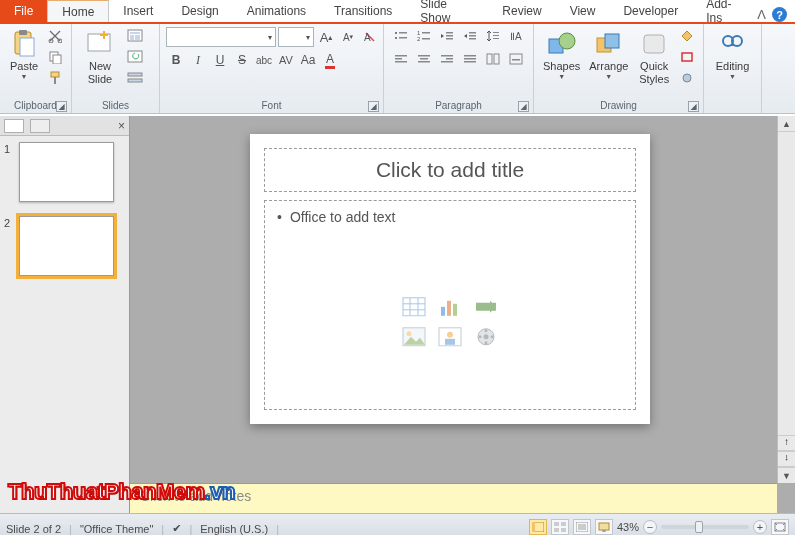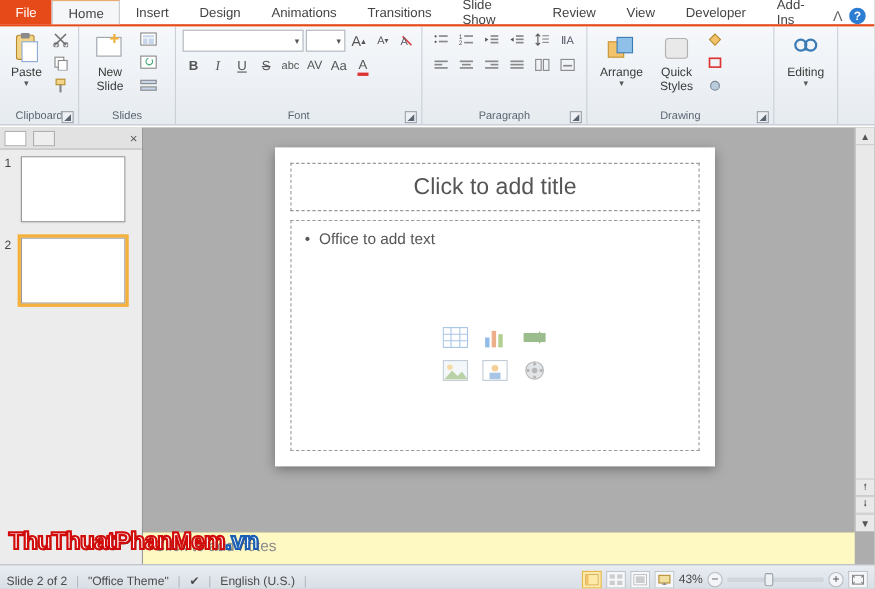--- a/index.html
+++ b/index.html
@@ -324,20 +324,30 @@
       </div>
     </div>
     <div class="group-label">
         <span>Paragraph</span>
         <span class="dlauncher">◢</span>
       </div>
   </div>
 
   <div class="group" style="width:170px">
     <div class="group-body">
+      <div class="big-btn" style="width:48px">
+        <span class="icon">
+            <svg width="30" height="26">
+              <rect x="2" y="8" width="14" height="14" fill="#7fb8e8" stroke="#3a7ab5"></rect>
+              <circle cx="20" cy="10" r="8" fill="#a7d08c" stroke="#5a9140"></circle>
+            </svg>
+          </span>
+        <span>Shapes</span>
+          <span class="dd">▼</span>
+      </div>
       <div class="big-btn" style="width:50px">
         <span class="icon">
             <svg width="28" height="24">
               <rect x="2" y="6" width="14" height="14" fill="#f3c36b" stroke="#c8922f"></rect>
               <rect x="10" y="2" width="14" height="14" fill="#8fc0e8" stroke="#3a7ab5"></rect>
             </svg>
           </span>
         <span>Arrange</span>
           <span class="dd">▼</span>
       </div>

